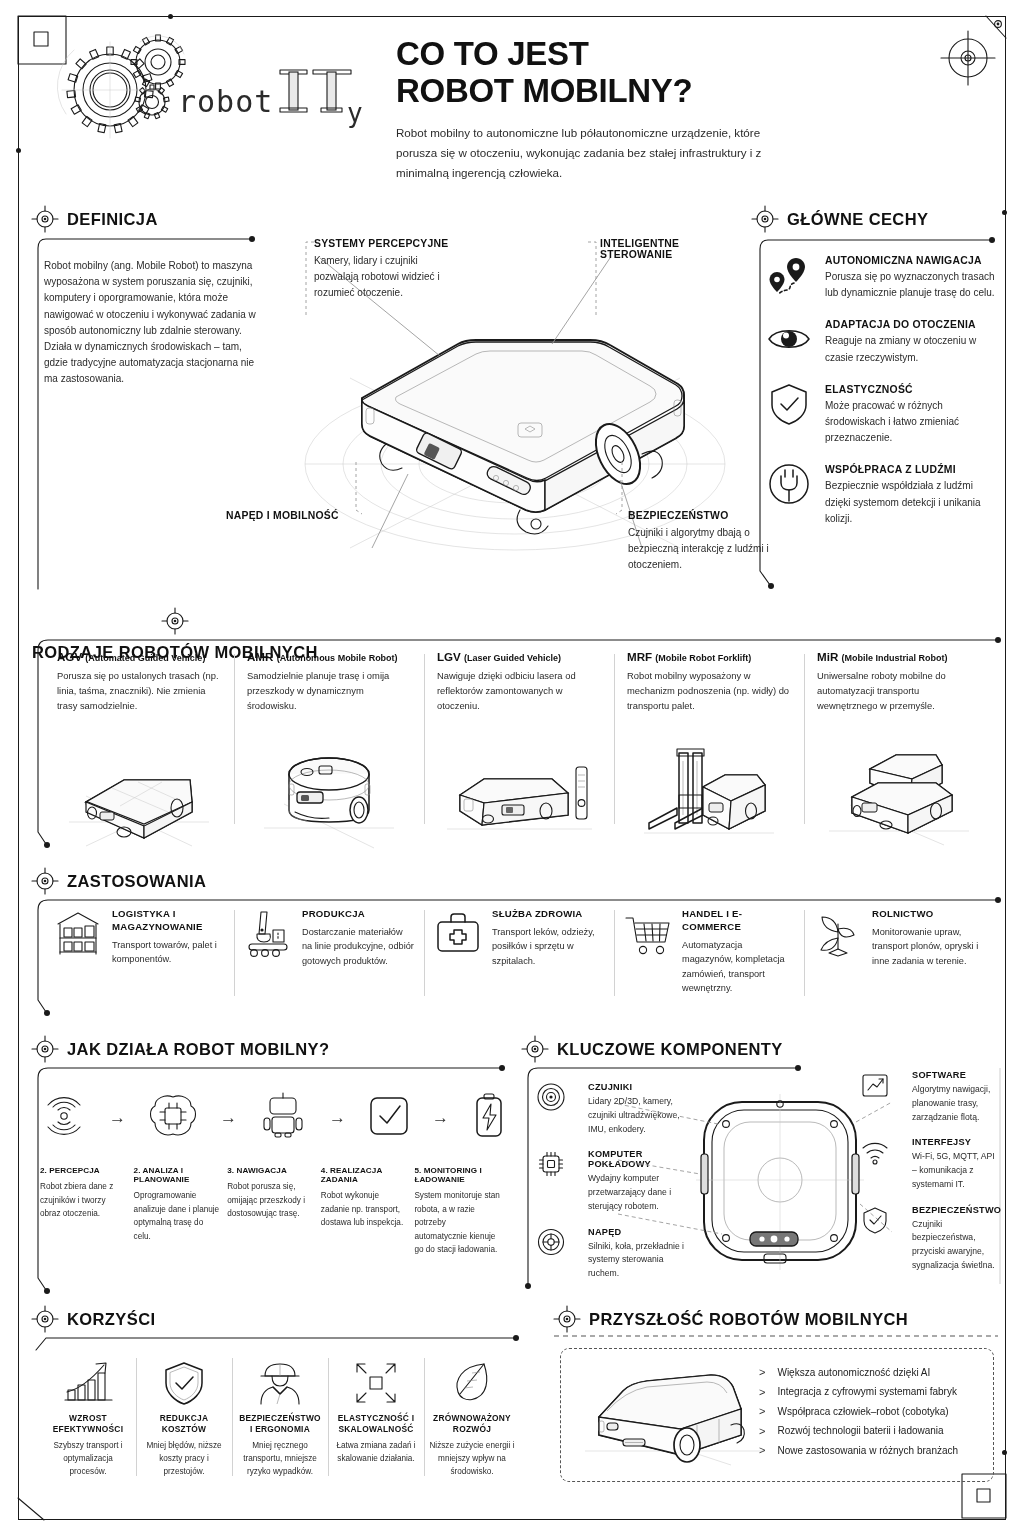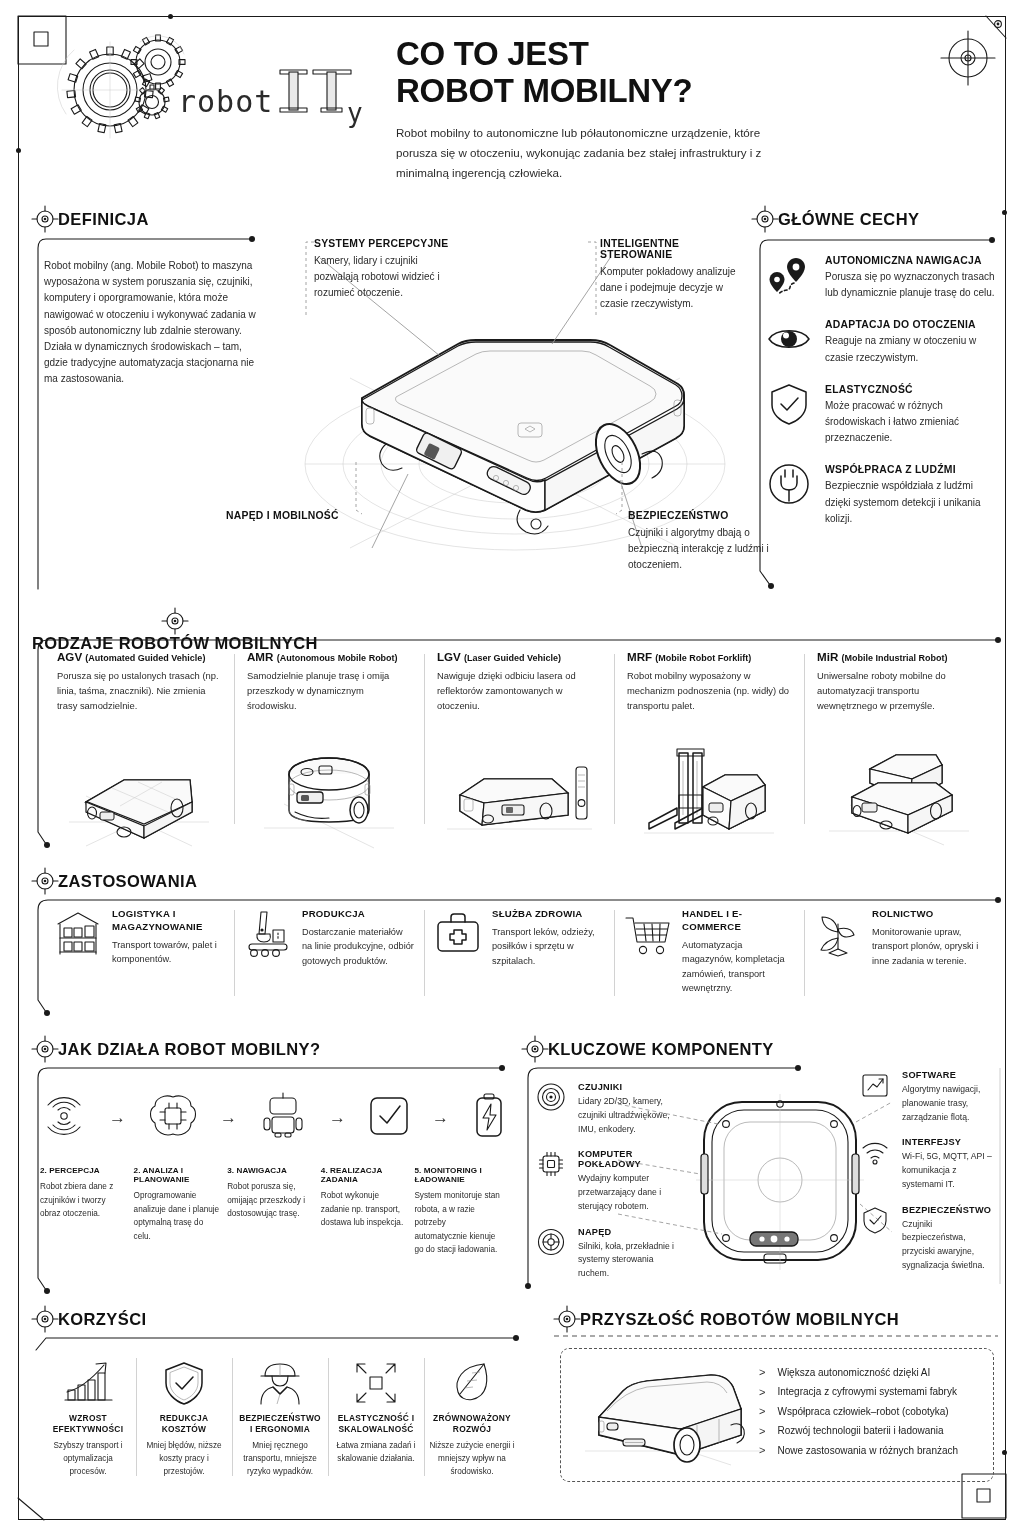--- a/index.html
+++ b/index.html
@@ -25,21 +25,21 @@
   .title { position:absolute; left:396px; top:36px; width:400px; }
   .title h1 {
     font-size:33px; font-weight:bold; line-height:1.12; letter-spacing:-0.3px;
     color:#111;
   }
   .title p {
     margin-top:13px; font-size:11.6px; line-height:1.72; color:#2b2b2b;
   }
 
   
-  .sec-head { position:absolute; display:flex; align-items:center; }
+  .sec-head { position:absolute; display:flex; align-items:center; gap:9px; }
   .sec-head .target { width:26px; height:26px; flex:0 0 26px; }
   .sec-head h2 {
     font-size:16.5px; font-weight:bold; letter-spacing:0.4px; color:#111;
     white-space:nowrap;
   }
 
   
   .h3 { font-size:10.4px; font-weight:bold; letter-spacing:0.25px; color:#111; }
   .bd { font-size:10px; line-height:1.62; color:#2b2b2b; }
 
@@ -78,21 +78,21 @@
   .proc-icons { display:flex; align-items:center; justify-content:space-between; height:72px; }
   .proc-arrow { font-size:17px; color:#333; }
   .proc-steps { display:flex; margin-top:12px; }
   .pstep { flex:1; padding-right:8px; }
   .pstep .h3 { font-size:8.1px; margin-bottom:5px; letter-spacing:0.1px; }
   .pstep .bd { font-size:8.2px; line-height:1.66; }
 
   
   .kc-left { position:absolute; left:536px; top:1082px; width:150px; }
   .kc-right { position:absolute; left:860px; top:1070px; width:135px; }
-  .kc { display:flex; gap:12px; margin-bottom:13px; align-items:flex-start; }
+  .kc { display:flex; gap:22px; margin-bottom:13px; align-items:flex-start; }
   .kc .ico { width:30px; height:30px; flex:0 0 30px; }
   .kc .h3 { font-size:9.2px; margin-bottom:3px; }
   .kc .bd { font-size:8.6px; line-height:1.6; }
 
   
   .bens { position:absolute; left:40px; top:1358px; width:480px; display:flex; }
   .ben { flex:1; text-align:center; padding:0 5px; position:relative; }
   .ben + .ben::before { content:""; position:absolute; left:0; top:0; height:118px; width:1px; background:#d2d2d2; }
   .ben .ico { height:48px; display:flex; align-items:flex-end; justify-content:center; margin-bottom:7px; }
   .ben .h3 { font-size:8.4px; line-height:1.32; margin-bottom:5px; }
@@ -341,21 +341,20 @@
   <div class="abs callout" style="left:314px;top:238px;width:145px;">
     <div class="h3">SYSTEMY PERCEPCYJNE</div>
     <div class="bd">Kamery, lidary i czujniki pozwalają robotowi widzieć i rozumieć otoczenie.</div>
   </div>
   <svg class="abs" style="left:302px;top:240px;" width="14" height="80">
     <path d="M 12 2 L 4 2 L 4 76" fill="none" stroke="#9a9a9a" stroke-width="0.9" stroke-dasharray="3 3"></path>
   </svg>
 
   <div class="abs callout" style="left:600px;top:238px;width:150px;">
     <div class="h3">INTELIGENTNE STEROWANIE</div>
-    <div class="bd">Komputer pokładowy analizuje dane i podejmuje decyzje w czasie rzeczywistym.</div>
   </div>
   <svg class="abs" style="left:586px;top:240px;" width="14" height="80">
     <path d="M 2 2 L 10 2 L 10 76" fill="none" stroke="#9a9a9a" stroke-width="0.9" stroke-dasharray="3 3"></path>
   </svg>
 
   <div class="abs callout" style="left:226px;top:510px;width:150px;">
     <div class="h3">NAPĘD I MOBILNOŚĆ</div>
   </div>
   <svg class="abs" style="left:348px;top:462px;" width="16" height="56">
     <path d="M 8 0 L 8 48 L 14 52" fill="none" stroke="#9a9a9a" stroke-width="0.9" stroke-dasharray="3 3"></path>

